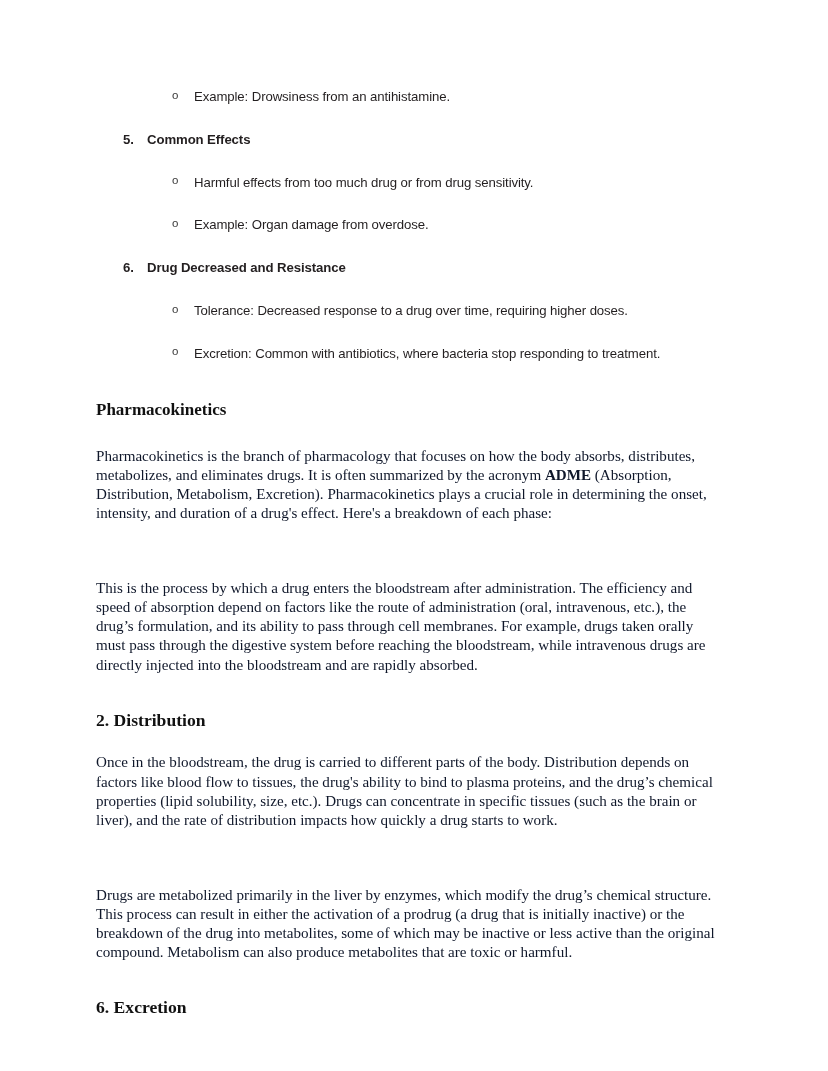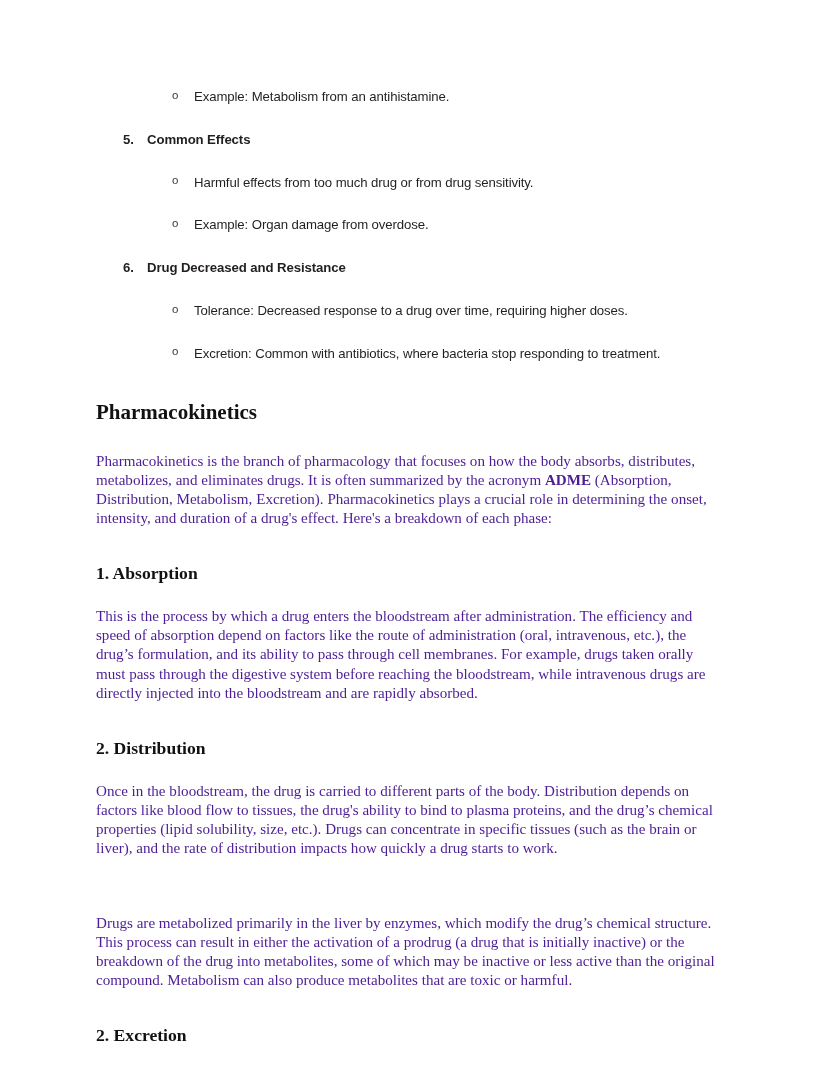--- a/index.html
+++ b/index.html
@@ -74,61 +74,61 @@
   .sub-item b { font-weight: normal; }
 
   .gap-a { height: 19px; }
   .gap-b { height: 19px; }
   .gap-c { height: 19px; }
   .gap-d { height: 19px; }
 
   
   .h-sub {
     font-family: "Liberation Serif", "DejaVu Serif", serif;
-    font-size: 21px;
+    font-size: 17px;
     font-weight: bold;
     line-height: 1.3;
     margin: 0;
     color: #111111;
   }
 
   .h-num {
     font-family: "Liberation Serif", "DejaVu Serif", serif;
     font-size: 17.6px;
     font-weight: bold;
     line-height: 1.3;
     margin: 0;
     color: #111111;
   }
 
   .para {
     font-family: "Liberation Serif", "DejaVu Serif", serif;
     font-size: 15.1px;
     line-height: 19.1px;
     margin: 0;
-    color: #4c1d95;
+    color: #0f172a;
     text-align: left;
   }
   .para b { font-weight: bold; }
   .sp-22 { height: 22px; }
   .sp-26 { height: 26px; }
   .sp-30 { height: 30px; }
   .sp-34 { height: 34px; }
 </style>
 </head>
 <body>
 
 <div class="page">
   <div class="content">
 
     <div class="sans-list">
 
       <div class="sub-item">
         <span class="marker">o</span>
-        <span>Example: Metabolism from an antihistamine.</span>
+        <span>Example: Drowsiness from an antihistamine.</span>
       </div>
 
       <div class="gap-a"></div>
 
       <div class="num-item">
         <span class="marker">5.</span>
         <span>Common Effects</span>
       </div>
 
       <div class="gap-b"></div>
@@ -171,33 +171,32 @@
     <div class="sp-30"></div>
 
     <h2 class="h-sub">Pharmacokinetics</h2>
 
     <div class="sp-26"></div>
 
     <p class="para"><span>Pharmacokinetics is the branch of pharmacology that focuses on how the body absorbs, distributes, metabolizes, and eliminates drugs. It is often summarized by the acronym </span><b>ADME</b><span> (Absorption, Distribution, Metabolism, Excretion). Pharmacokinetics plays a crucial role in determining the onset, intensity, and duration of a drug's effect. Here's a breakdown of each phase:</span></p>
 
     <div class="sp-34"></div>
 
-    <h3 class="h-num">1. Absorption</h3>
     <div class="sp-22"></div>
     <p class="para">This is the process by which a drug enters the bloodstream after administration. The efficiency and speed of absorption depend on factors like the route of administration (oral, intravenous, etc.), the drug’s formulation, and its ability to pass through cell membranes. For example, drugs taken orally must pass through the digestive system before reaching the bloodstream, while intravenous drugs are directly injected into the bloodstream and are rapidly absorbed.</p>
 
     <div class="sp-34"></div>
 
     <h3 class="h-num">2. Distribution</h3>
     <div class="sp-22"></div>
     <p class="para">Once in the bloodstream, the drug is carried to different parts of the body. Distribution depends on factors like blood flow to tissues, the drug's ability to bind to plasma proteins, and the drug’s chemical properties (lipid solubility, size, etc.). Drugs can concentrate in specific tissues (such as the brain or liver), and the rate of distribution impacts how quickly a drug starts to work.</p>
 
     <div class="sp-34"></div>
 
     <div class="sp-22"></div>
     <p class="para">Drugs are metabolized primarily in the liver by enzymes, which modify the drug’s chemical structure. This process can result in either the activation of a prodrug (a drug that is initially inactive) or the breakdown of the drug into metabolites, some of which may be inactive or less active than the original compound. Metabolism can also produce metabolites that are toxic or harmful.</p>
 
     <div class="sp-34"></div>
 
-    <h3 class="h-num">2. Excretion</h3>
+    <h3 class="h-num">6. Excretion</h3>
 
   </div>
 </div>
 
 </body></html>

